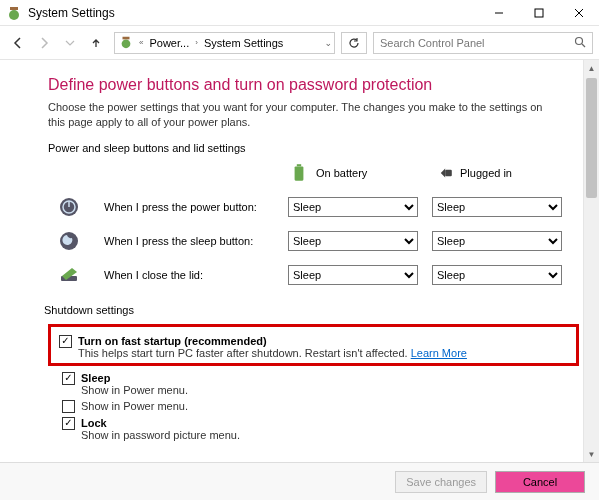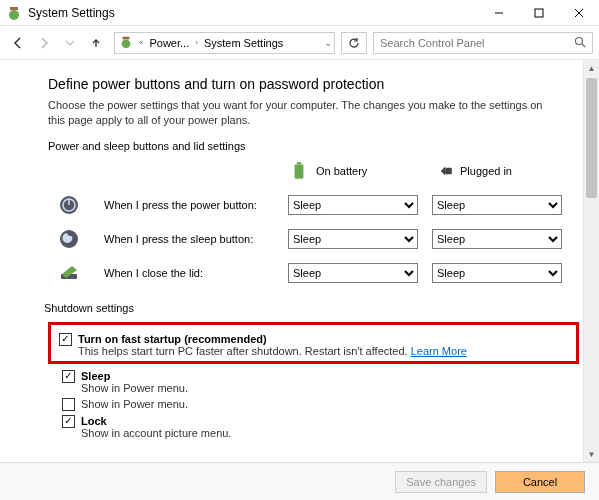--- a/index.html
+++ b/index.html
@@ -88,22 +88,22 @@
     background:#f0f0f0; border-left:1px solid #e5e5e5;
   }
   .scrollbar .arrow {
     height:16px; display:flex;align-items:center;justify-content:center;color:#666;font-size:8px;
   }
   .scrollbar .thumb {
     position:absolute; left:2px; right:2px; top:18px; height:120px;
     background:#c2c2c2; border-radius:2px;
   }
   h1.page-title {
-    color: #000000;
-    font-size: 14px;
+    color: #be185d;
+    font-size: 16px;
     font-weight: 400;
     margin: 0 0 6px 0;
   }
   .desc { color:#333; margin-bottom:12px; line-height:1.35; max-width:500px;}
   .section-label { margin: 6px 0 8px 0; }
   .grid {
     display:grid;
     grid-template-columns: 32px 170px 130px 130px;
     column-gap: 14px;
     row-gap: 12px;
@@ -132,21 +132,21 @@
   a.link { color:#0066cc; text-decoration:underline;}
   .footer {
     position:absolute; bottom:0; left:0; right:0;
     height:38px; border-top:1px solid #ddd;
     background:#f8f8f8;
     display:flex; align-items:center; justify-content:flex-end;
     padding: 12px 14px; gap:8px;
   }
   .btn {
     min-width:90px; height:22px;
-    border:1px solid #adadad; background:#fdba74;
+    border:1px solid #adadad; background:#ec4899;
     display:flex; align-items:center; justify-content:center;
     padding:0 10px; font-size:11px;
   }
   .btn.disabled { color:#9a9a9a; border-color:#cfcfcf; background:#f0f0f0;}
 </style>
 </head>
 <body>
 
 <div class="titlebar">
   <span class="app-icon">
@@ -321,21 +321,21 @@
       <span class="cb"></span>
       <div class="cb-body">
         <span class="cb-sub">Show in Power menu.</span>
       </div>
     </div>
 
     <div class="cb-row">
       <span class="cb checked"></span>
       <div class="cb-body">
         <span class="cb-title">Lock</span>
-        <span class="cb-sub">Show in account picture menu.</span>
+        <span class="cb-sub">Show in password picture menu.</span>
       </div>
     </div>
   </div>
 </div>
 
 <div class="footer">
   <div class="btn disabled">Save changes</div>
   <div class="btn">Cancel</div>
 </div>
 

